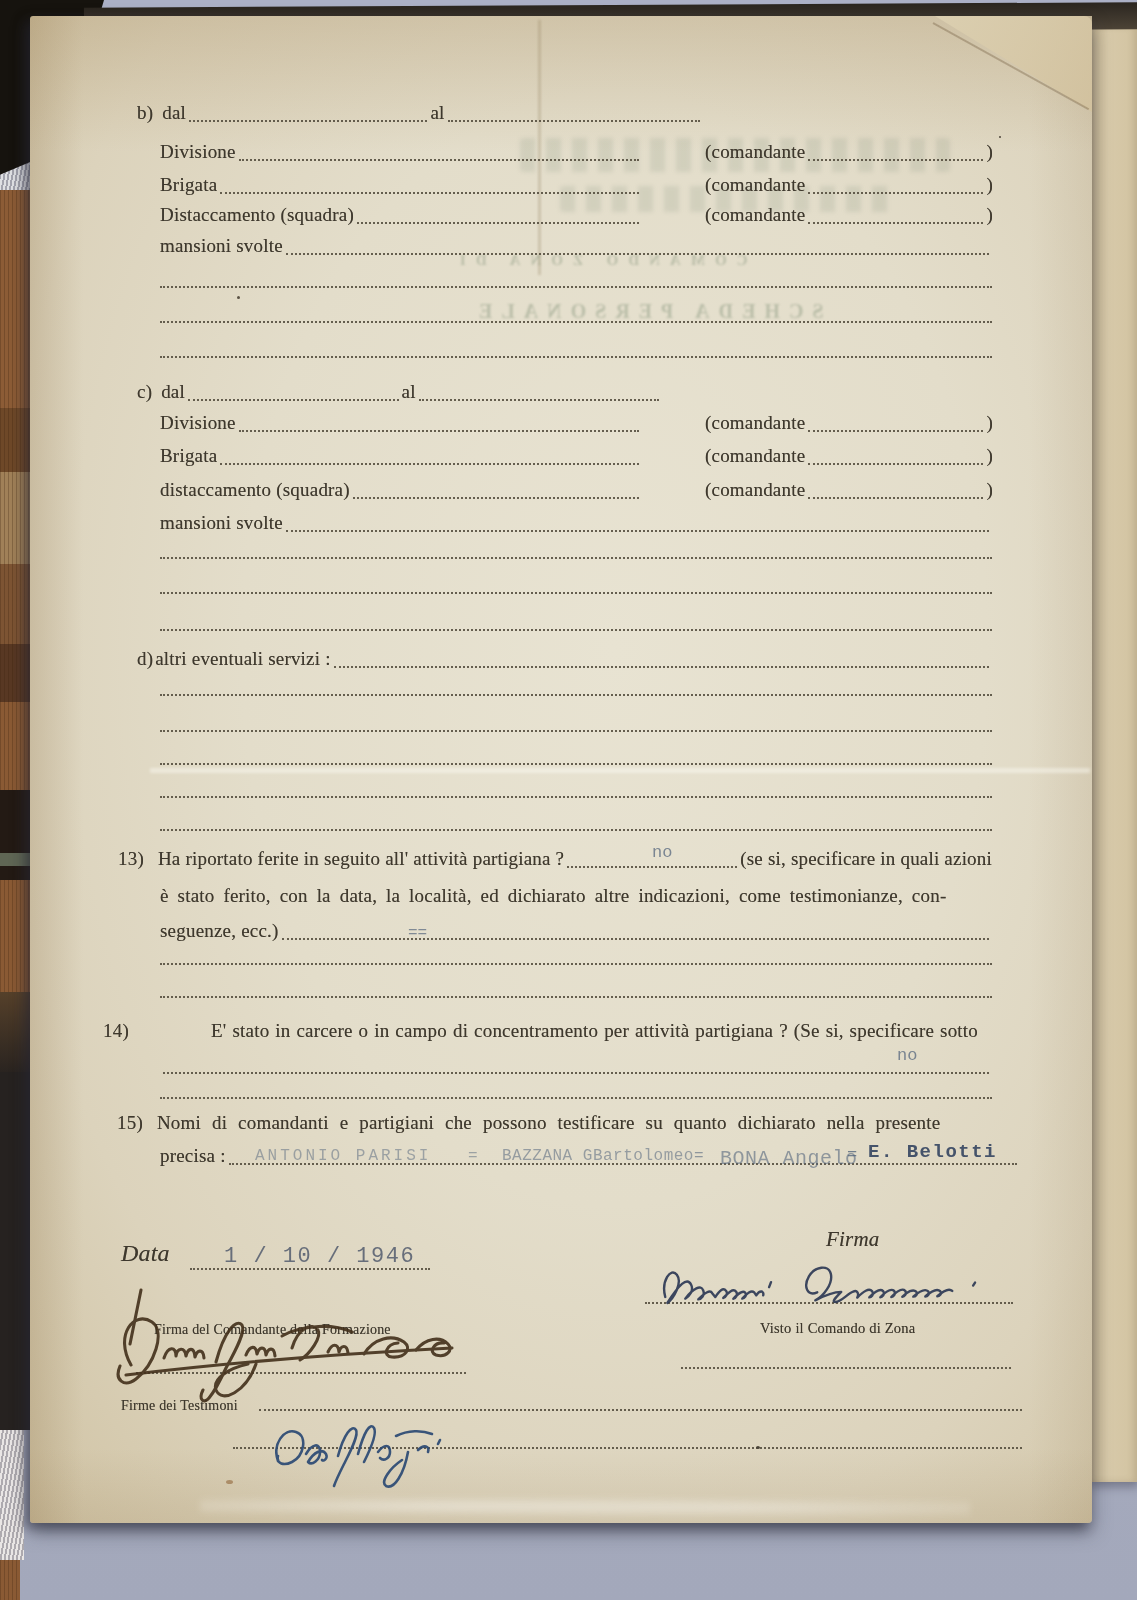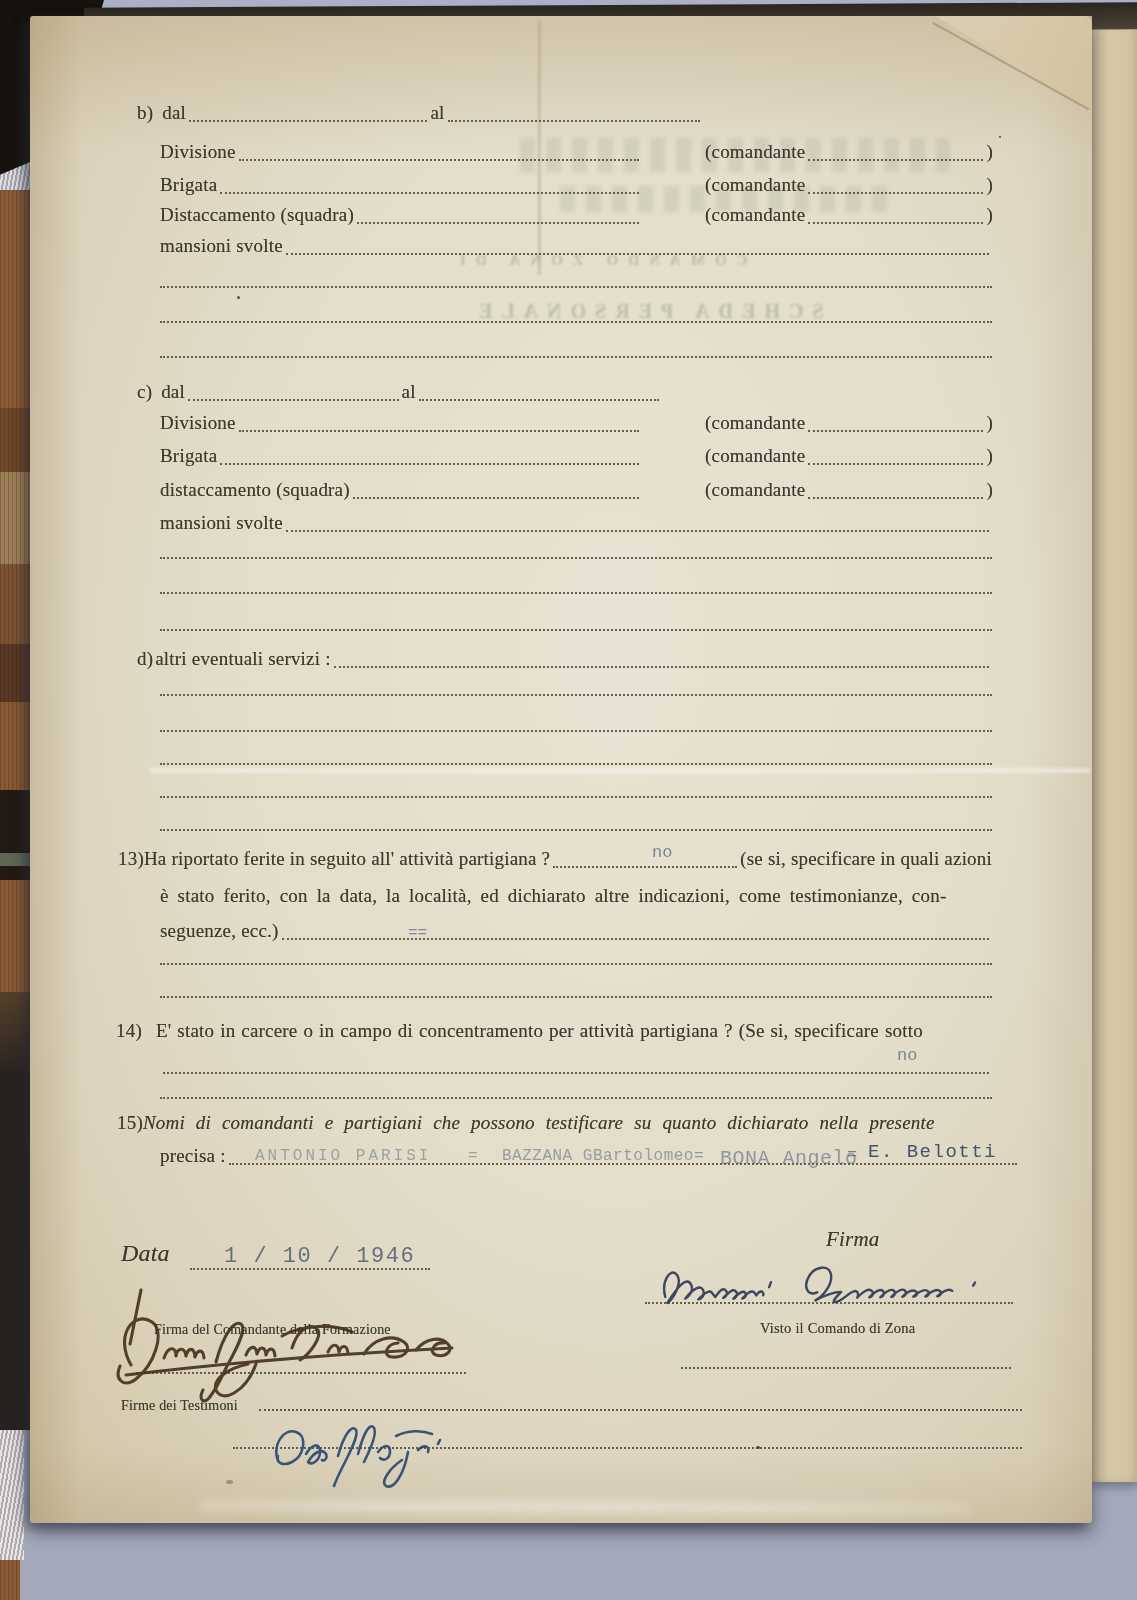--- a/index.html
+++ b/index.html
@@ -188,59 +188,59 @@
       <span class="dots"></span>
     </div>
     <div class="hline" style="left:160px;top:694px;width:832px;"></div>
     <div class="hline" style="left:160px;top:730px;width:832px;"></div>
     <div class="hline" style="left:160px;top:763px;width:832px;"></div>
     <div class="hline" style="left:160px;top:796px;width:832px;"></div>
     <div class="hline" style="left:160px;top:829px;width:832px;"></div>
 
     <div class="row" style="left:118px;top:846px;width:874px;">
       <span class="t">13)</span>
-      <span class="t" style="">Ha riportato ferite in seguito all' attività partigiana ?</span>
+      <span class="t" style="margin-left:14px">Ha riportato ferite in seguito all' attività partigiana ?</span>
       <span class="dots"></span>
       <span class="t">(se si, specificare in quali azioni</span>
     </div>
     <span class="tw" style="left:652px;top:843px;font-size:17px;opacity:.75;">no</span>
     <div class="t" style="position:absolute;left:160px;top:884px;width:832px;word-spacing:4px;">è stato ferito, con la data, la località, ed dichiarato altre indicazioni, come testimonianze, con-</div>
     <div class="row" style="left:160px;top:918px;width:832px;">
       <span class="t">seguenze, ecc.)</span>
       <span class="dots"></span>
     </div>
     <span class="tw" style="left:408px;top:924px;font-size:16px;opacity:.7;">==</span>
     <div class="hline" style="left:160px;top:963px;width:832px;"></div>
     <div class="hline" style="left:160px;top:996px;width:832px;"></div>
 
-    <div class="row" style="left:116px;top:1019px;width:875px;">
+    <div class="row" style="left:103px;top:1019px;width:875px;justify-content:space-between;">
       <span class="t">14)</span>
       <span class="t" style="margin-left:14px;word-spacing:1px;">E' stato in carcere o in campo di concentramento per attività partigiana ? (Se si, specificare sotto</span>
     </div>
     <div class="row" style="left:160px;top:1052px;width:832px;">
       <span class="dots"></span>
     </div>
     <span class="tw" style="left:897px;top:1046px;font-size:17px;opacity:.75;">no</span>
     <div class="hline" style="left:160px;top:1097px;width:832px;"></div>
 
     <div class="row" style="left:117px;top:1111px;width:875px;">
       <span class="t">15)</span>
-      <span class="t" style="word-spacing:6px;font-style:italic;">Nomi di comandanti e partigiani che possono testificare su quanto dichiarato nella presente</span>
+      <span class="t" style="margin-left:14px;word-spacing:6px;">Nomi di comandanti e partigiani che possono testificare su quanto dichiarato nella presente</span>
     </div>
     <div class="row" style="left:160px;top:1143px;width:860px;">
       <span class="t">precisa :</span>
       <span class="dots"></span>
     </div>
     <span class="tw" style="left:255px;top:1147px;font-size:16px;letter-spacing:3px;opacity:.5;">ANTONIO PARISI</span>
     <span class="tw" style="left:468px;top:1147px;font-size:16px;opacity:.5;">=</span>
     <span class="tw" style="left:502px;top:1147px;font-size:16px;letter-spacing:.5px;opacity:.55;">BAZZANA GBartolomeo</span>
     <span class="tw" style="left:694px;top:1147px;font-size:16px;opacity:.6;">=</span>
     <span class="tw" style="left:720px;top:1147px;font-size:20px;letter-spacing:.5px;opacity:.6;">BONA Angelo</span>
     <span class="tw" style="left:847px;top:1145px;font-size:17px;opacity:.8;">=</span>
-    <span class="tw" style="left:868px;top:1141px;font-size:19px;font-weight:normal;letter-spacing:1.5px;color:#3d4c66;opacity:.95;">E. Belotti</span>
+    <span class="tw" style="left:868px;top:1141px;font-size:19px;font-weight:bold;letter-spacing:1.5px;color:#3d4c66;opacity:.95;">E. Belotti</span>
 
     <div class="t ital" style="position:absolute;left:826px;top:1227px;font-size:21px;">Firma</div>
     <div class="t ital" style="position:absolute;left:121px;top:1241px;font-size:24px;">Data</div>
     <span class="tw" style="left:224px;top:1244px;font-size:22px;letter-spacing:1.5px;color:#5b6373;opacity:.9;">1 / 10 / 1946</span>
     <div class="hline" style="left:190px;top:1268px;width:240px;"></div>
     <div class="hline" style="left:645px;top:1302px;width:368px;"></div>
     <div class="t small" style="position:absolute;left:154px;top:1321px;">Firma del Comandante della Formazione</div>
     <div class="t small" style="position:absolute;left:760px;top:1319px;font-size:14.5px;">Visto il Comando di Zona</div>
     <div class="hline" style="left:136px;top:1372px;width:330px;"></div>
     <div class="hline" style="left:681px;top:1367px;width:330px;"></div>

